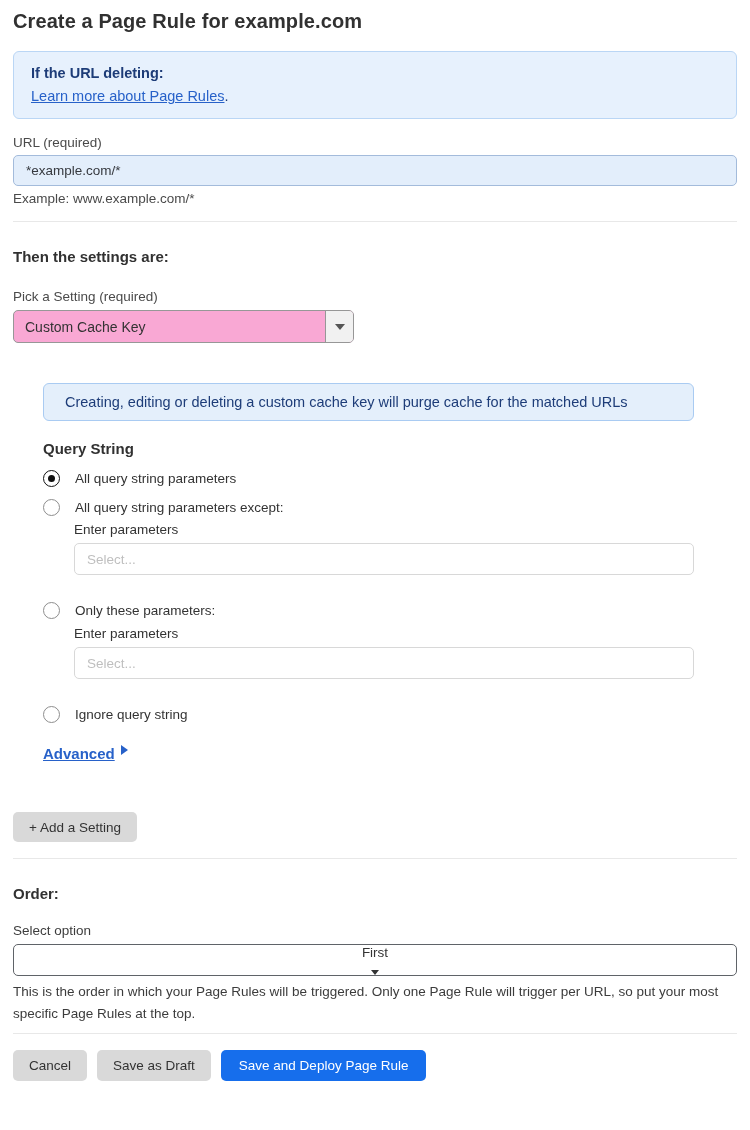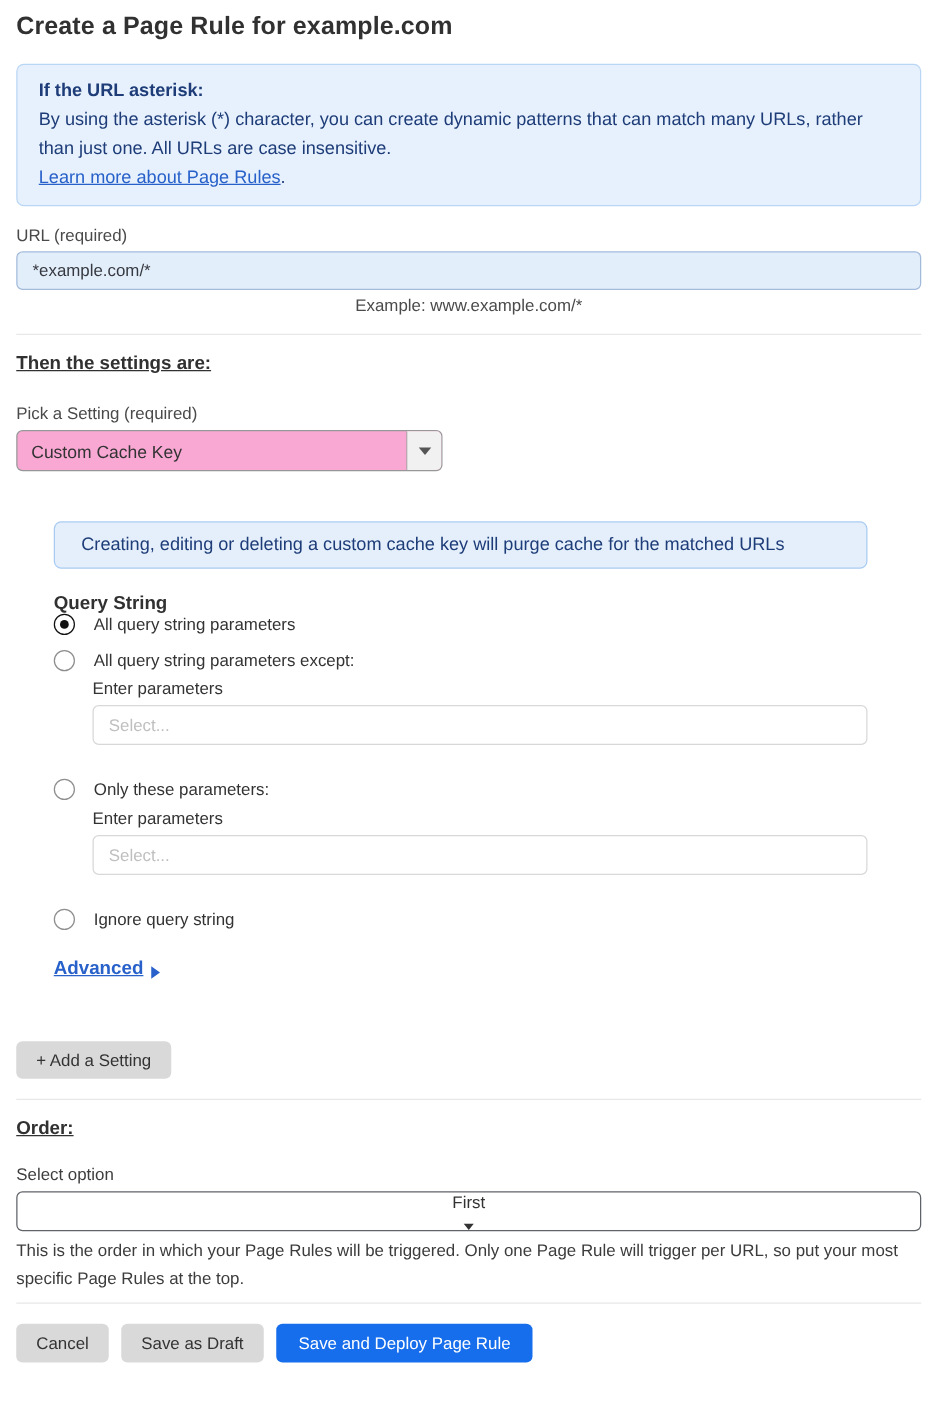--- a/index.html
+++ b/index.html
@@ -17,59 +17,59 @@
     font-size:14.5px; line-height:23px;
   }
   .info-box .info-heading { font-weight:bold; }
   a.link { color:var(--link); text-decoration:underline; cursor:pointer; }
   .field-label { display:block; margin-top:16px; font-size:13.5px; color:var(--label); }
   .url-input {
     margin-top:5px; width:100%; height:31px; font-family:inherit;
     background:var(--url_input_bg); border:1px solid var(--url_input_border);
     border-radius:5px; padding:12px 12px; font-size:13.5px; color:#36393f; outline:none;
   }
-  .example { margin-top:5px; font-size:13.5px; color:var(--label);text-align:center; }
+  .example { margin-top:5px; font-size:13.5px; color:var(--label); }
   hr.divider { border:none; border-top:1px solid var(--divider); margin-top:15px; }
-  h2.section { margin-top:14px; font-size:15px; font-weight:bold; color:var(--text);text-decoration:underline; }
+  h2.section { margin-top:26px; font-size:15px; font-weight:bold; color:var(--text); }
   .pick-label { margin-top:24px; }
   .setting-select {
     margin-top:6px; width:341px; height:33px; border:1px solid var(--border_gray);
     border-radius:5px; display:flex; align-items:stretch; background:#f9a8d4; cursor:pointer;
   }
   .setting-select .select-value { flex:1; display:flex; align-items:center; padding-left:11px; font-size:14px; color:#333; }
   .setting-select .arrow-box {
     width:28px; background:#f1f1f1; border-left:1px solid var(--border_gray);
     border-radius:0 4px 4px 0; display:flex; align-items:center; justify-content:center;
   }
   .tri-down { width:0; height:0; border-left:5px solid transparent; border-right:5px solid transparent; border-top:6px solid #555; }
   .tri-down.small { border-left-width:4px; border-right-width:4px; border-top-width:5px; border-top-color:#333; }
   .indent { margin-left:30px; margin-right:43px; }
   .notice {
     margin-top:40px; background:var(--notice_bg); border:1px solid var(--notice_border);
     border-radius:6px; height:38px; display:flex; align-items:center; padding:0 21px;
     color:var(--info_text); font-size:14.5px; white-space:nowrap;
   }
   h3.qs-heading { margin-top:19px; font-size:15px; font-weight:bold; color:var(--text); }
   .radio-row { display:flex; align-items:center; gap:15px; font-size:13.5px; color:#333; }
-  .rr1 { margin-top:0; } .rr2 { margin-top:12px; } .rr3 { margin-top:27px; } .rr4 { margin-top:27px; }
+  .rr1 { margin-top:13px; } .rr2 { margin-top:12px; } .rr3 { margin-top:27px; } .rr4 { margin-top:27px; }
   .radio {
     width:17px; height:17px; border:1.5px solid #8e8e8e; border-radius:50%;
     background:#fff; position:relative; flex:0 0 auto; cursor:pointer;
   }
   .radio.checked { border-color:#111; }
   .radio.checked::after { content:""; position:absolute; left:3.5px; top:3.5px; width:7px; height:7px; border-radius:50%; background:#111; }
   .sub { margin-left:31px; }
   .sub-label { display:block; margin-top:6px; font-size:13.5px; color:#333; }
   .sub-label.tall { margin-top:7px; }
   .param-input {
     margin-top:6px; width:100%; height:32px; font-family:inherit; font-size:13.5px;
     border:1px solid #d8d8d8; border-radius:5px; padding:0 12px; color:#333; outline:none; background:#fff;
   }
   .param-input::placeholder { color:var(--placeholder); }
-  .advanced { margin-top:22px; display:flex; align-items:flex-end; }
+  .advanced { margin-top:22px; display:flex; align-items:flex-start; }
   .advanced a { font-size:15px; font-weight:bold; }
   .tri-right { width:0; height:0; border-top:5px solid transparent; border-bottom:5px solid transparent; border-left:7px solid var(--link); display:inline-block; margin-left:6px; }
   button { font-family:inherit; font-size:13.5px; cursor:pointer; border:none; border-radius:5px; height:31px; }
   .gray-btn { background:var(--gray_btn); color:#333; padding:0 16px; }
   .add-setting { margin-top:50px; height:30px; }
   .order-heading { margin-top:13px; }
   .order-label { margin-top:21px; color:#3d3d3d; }
   .order-select {
     margin-top:6px; width:100%; height:32px; border:1px solid var(--order_border); border-radius:5px;
     display:flex; align-items:center; padding:0 12px; font-size:13.5px; color:#333; background:#fff; cursor:pointer;flex-direction:column;
@@ -81,22 +81,21 @@
   .blue-btn { background:var(--accent); color:#fff; padding:0 18px; }
 </style>
 </head>
 <body>
 
 
 
 <h1>Create a Page Rule for example.com</h1>
 
 <div class="info-box">
-  <div class="info-heading">If the URL asterisk:</div>
-  <div class="info-body">By using the asterisk (*) character, you can create dynamic patterns that can match many URLs, rather than just one. All URLs are case insensitive.</div>
+  <div class="info-heading">If the URL deleting:</div>
   <div><a class="link">Learn more about Page Rules</a><span>.</span></div>
 </div>
 
 <label class="field-label">URL (required)</label>
 <input class="url-input" type="text" value="*example.com/*" style="">
 <div class="example">Example: www.example.com/*</div>
 
 <hr class="divider">
 
 <h2 class="section">Then the settings are:</h2>

